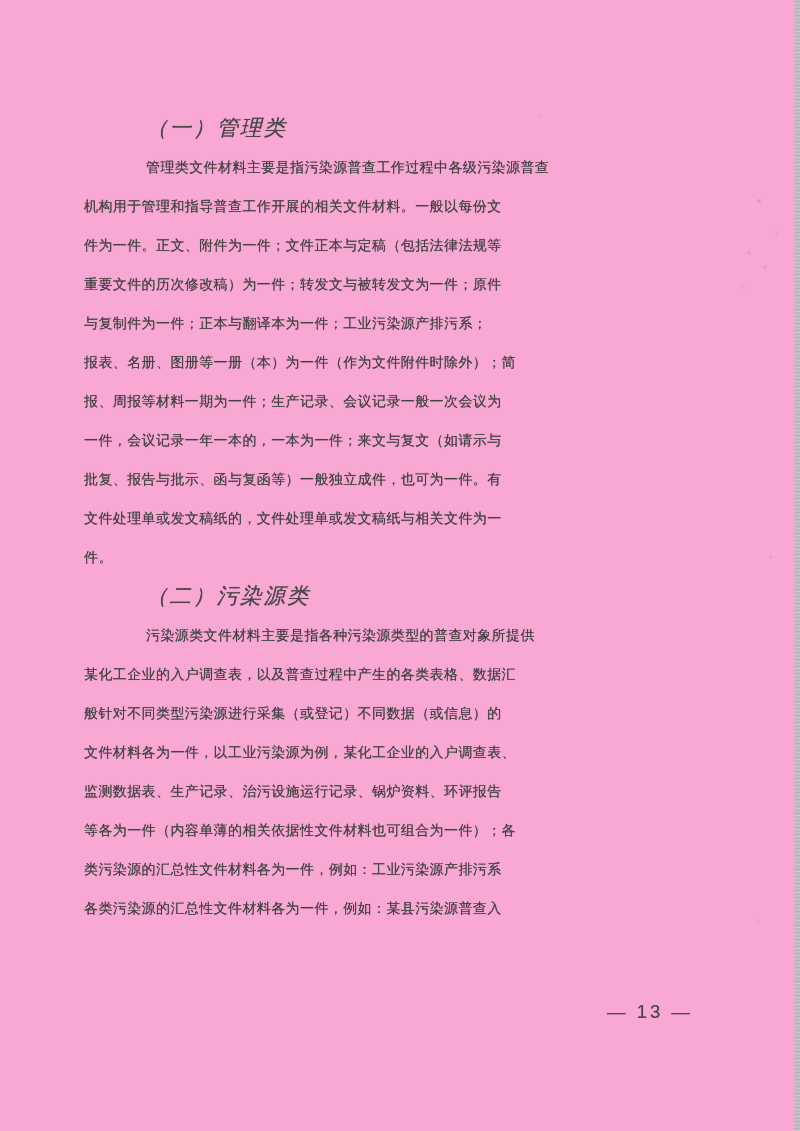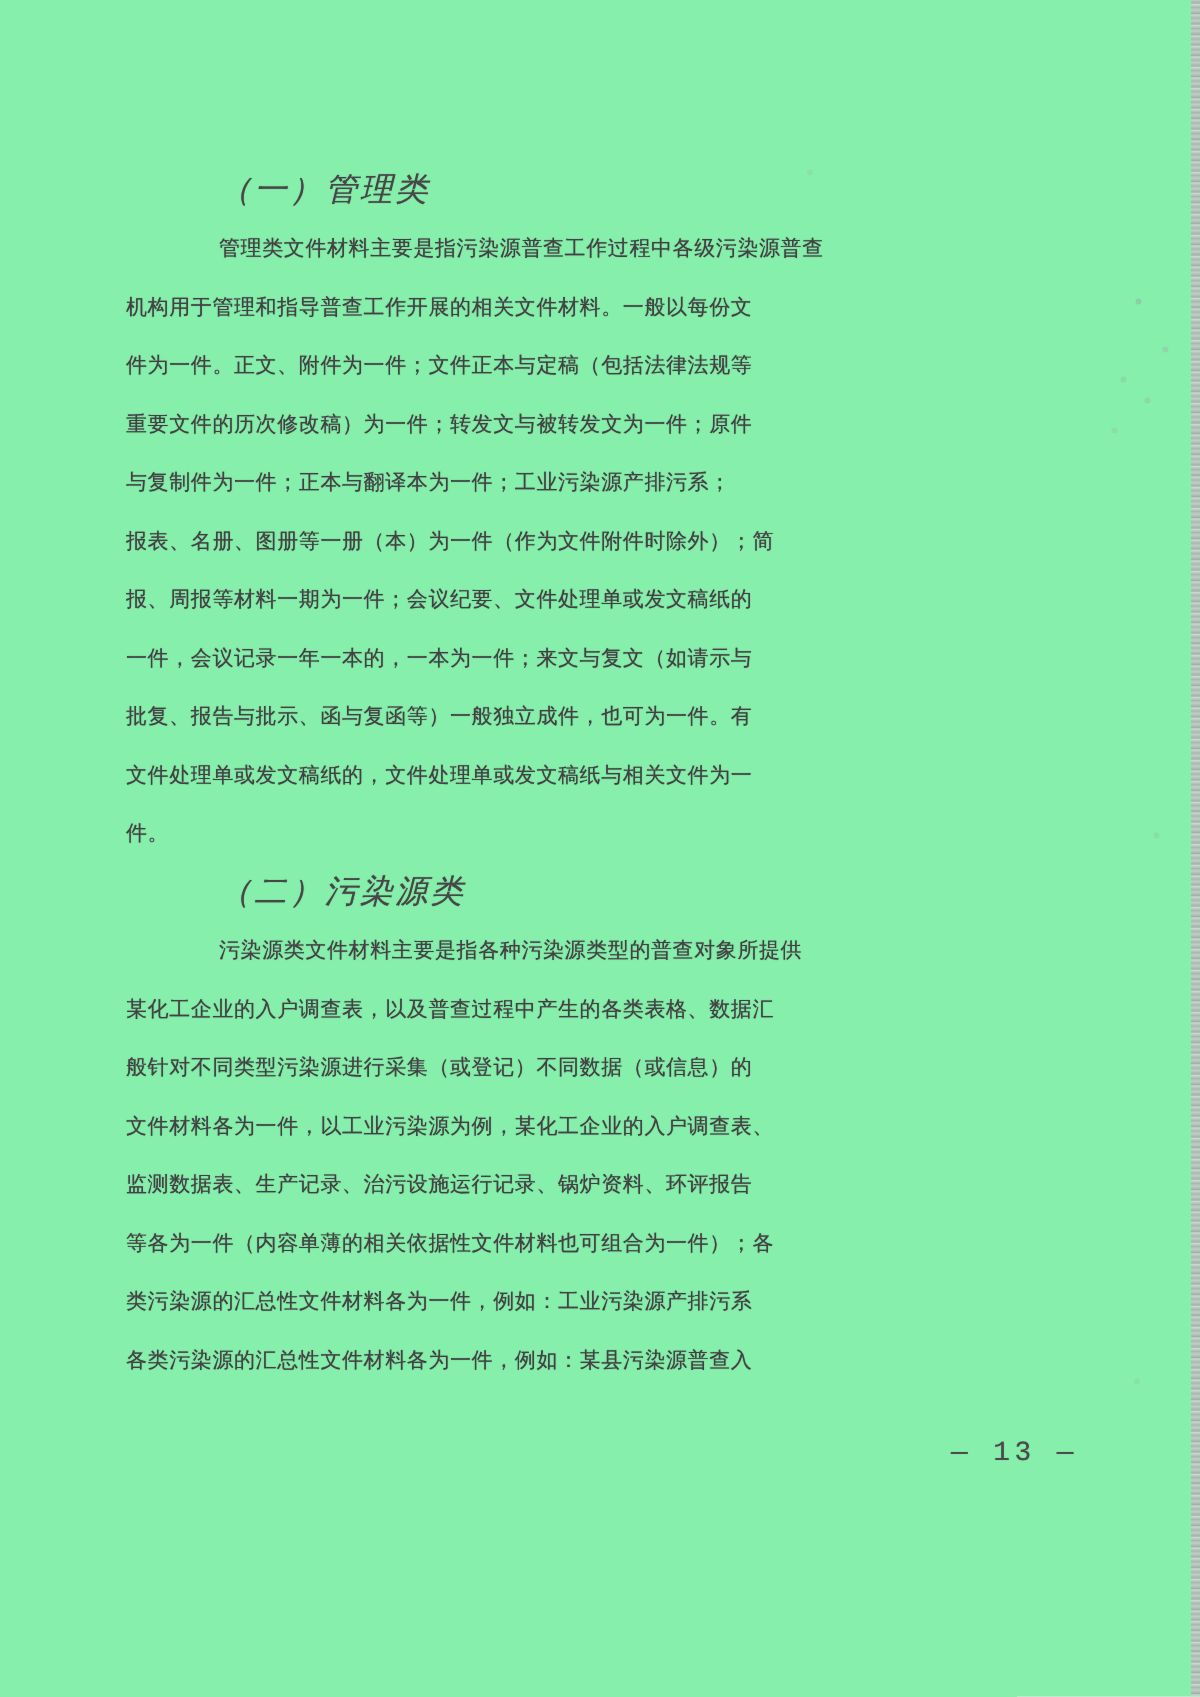--- a/index.html
+++ b/index.html
@@ -4,23 +4,23 @@
 <style>
   html, body {
     margin: 0;
     padding: 0;
     background: #e8e8e8;
   }
   .page {
     position: relative;
     width: 800px;
     height: 1131px;
-    background: #86efac;
+    background: #f9a8d4;
     overflow: hidden;
-    font-family: Liberation Mono, monospace;
+    font-family: Liberation Sans, sans-serif;
   }
   .content {
     position: absolute;
     left: 84px;
     top: 109px;
     width: 636px;
     color: #424242;
   }
   .line, .heading {
     height: 39px;
@@ -36,30 +36,29 @@
   .heading {
     padding-left: 62px;
     font-style: italic;
     letter-spacing: 2px;
     font-size: 21.5px;
     color: #474747;
   }
   .page-number {
     position: absolute;
     left: 607px;
-    top: 956px;
+    top: 999px;
     width: 100px;
     height: 26px;
     line-height: 26px;
     font-size: 18.5px;
     letter-spacing: 3px;
     color: #4a4a4a;
     text-shadow: 0 0 0.6px rgba(70,70,70,0.7);
     white-space: nowrap;
-    margin-left: 27px;
   }
   .scan-edge {
     position: absolute;
     right: 0;
     top: 0;
     width: 6px;
     height: 100%;
     background: repeating-linear-gradient(
       180deg,
       #c6c6c6 0px, #a8a8a8 2px,
@@ -92,21 +91,21 @@
 
 <div class="page">
   <div class="content">
       <div class="heading">（一）管理类</div>
       <div class="line indent">管理类文件材料主要是指污染源普查工作过程中各级污染源普查</div>
       <div class="line">机构用于管理和指导普查工作开展的相关文件材料。一般以每份文</div>
       <div class="line">件为一件。正文、附件为一件；文件正本与定稿（包括法律法规等</div>
       <div class="line">重要文件的历次修改稿）为一件；转发文与被转发文为一件；原件</div>
       <div class="line">与复制件为一件；正本与翻译本为一件；工业污染源产排污系；</div>
       <div class="line">报表、名册、图册等一册（本）为一件（作为文件附件时除外）；简</div>
-      <div class="line">报、周报等材料一期为一件；会议纪要、文件处理单或发文稿纸的</div>
+      <div class="line">报、周报等材料一期为一件；生产记录、会议记录一般一次会议为</div>
       <div class="line">一件，会议记录一年一本的，一本为一件；来文与复文（如请示与</div>
       <div class="line">批复、报告与批示、函与复函等）一般独立成件，也可为一件。有</div>
       <div class="line">文件处理单或发文稿纸的，文件处理单或发文稿纸与相关文件为一</div>
       <div class="line">件。</div>
       <div class="heading">（二）污染源类</div>
       <div class="line indent">污染源类文件材料主要是指各种污染源类型的普查对象所提供</div>
       <div class="line">某化工企业的入户调查表，以及普查过程中产生的各类表格、数据汇</div>
       <div class="line">般针对不同类型污染源进行采集（或登记）不同数据（或信息）的</div>
       <div class="line">文件材料各为一件，以工业污染源为例，某化工企业的入户调查表、</div>
       <div class="line">监测数据表、生产记录、治污设施运行记录、锅炉资料、环评报告</div>

